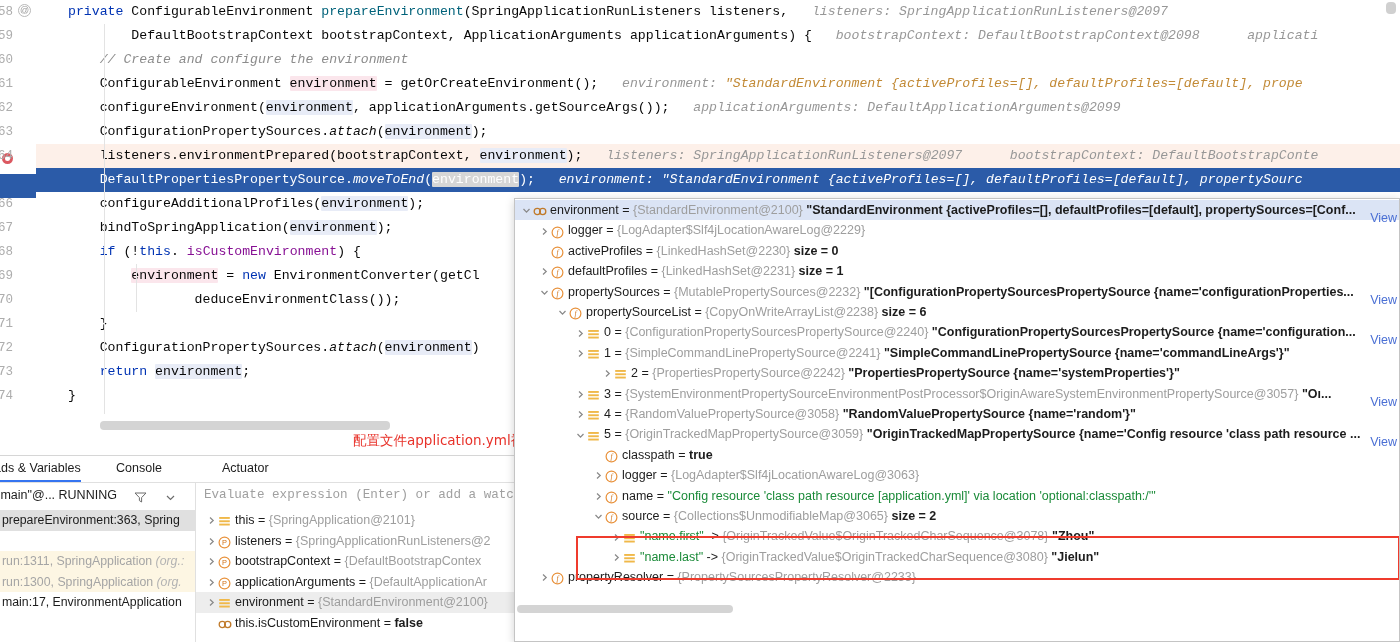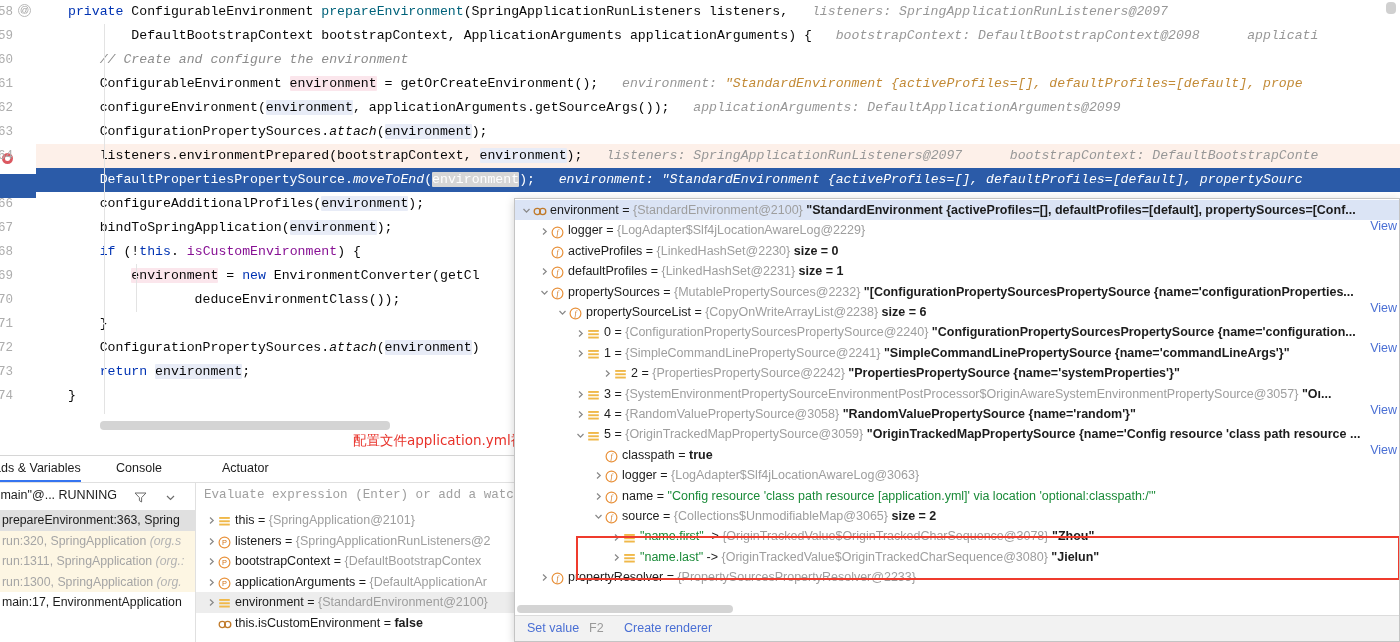--- a/index.html
+++ b/index.html
@@ -195,21 +195,21 @@
     background:#ffffff; border:1px solid #c4c4c4;
     box-shadow: 0 2px 9px rgba(0,0,0,.18);
     overflow:hidden;
   }
   .pop-row {
     position:absolute; left:0; width:886px; height:20.4px; line-height:20px;
     font-size:12.5px; white-space:nowrap;
   }
   .pop-row.sel { background:#dbe4f5; }
   .pop-view {
-    position:absolute; right:4px; top:16px; height:20px; line-height:20px;
+    position:absolute; right:4px; top:8px; height:20px; line-height:20px;
     font-size:12.5px; color:#4a6fd4;
   }
   .pop-foot {
     position:absolute; left:0; bottom:0; width:886px; height:26px;
     background:#f2f2f2; border-top:1px solid #dcdcdc;
   }
   .pop-foot .lnk {
     position:absolute; top:5px; font-size:12.5px; color:#4a6fd4; white-space:nowrap;
   }
   .pop-foot .f2 {
@@ -283,21 +283,20 @@
       <div class="thread-sel">"main"@... RUNNING</div>
       <svg class="funnel" viewBox="0 0 13 11">
         <path d="M1 1 H12 L7.6 5.6 V10 L5.4 8.6 V5.6 Z" fill="none" stroke="#6c6c6c" stroke-width="1"></path>
       </svg>
       <svg class="chev-d" viewBox="0 0 11 11">
         <path d="M2 4 L5.5 7.5 L9 4" fill="none" stroke="#6c6c6c" stroke-width="1.2"></path>
       </svg>
     </div>
     <div class="frames" id="frames">
         <div class="frame-row sel" style="top: 0px;"><span>prepareEnvironment:363, Spring</span></div>
-        <div class="frame-row lib" style="top: 20.5px;"><span>run:320, SpringApplication </span><span class="pkg">(org.s</span></div>
         <div class="frame-row lib" style="top: 41px;"><span>run:1311, SpringApplication </span><span class="pkg">(org.:</span></div>
         <div class="frame-row lib" style="top: 61.5px;"><span>run:1300, SpringApplication </span><span class="pkg">(org.</span></div>
         <div class="frame-row usr" style="top: 82px;"><span>main:17, EnvironmentApplication</span></div>
       </div>
 
     <div class="vsplit"></div>
 
     <div class="evalrow">
       <div class="eval-placeholder">Evaluate expression (Enter) or add a watc</div>
     </div>
@@ -463,20 +462,15 @@
               <text x="6.5" y="9.4" font-size="7.6" font-family="Liberation Serif, serif" font-style="italic" text-anchor="middle" fill="#d1731a">f</text>
             </svg></span><span class="nm">propertyResolver</span><span class="eq"> = </span><span class="ref">{PropertySourcesPropertyResolver@2233}</span></div>
       </div>
 
     <div class="redbox" style="left:61px; top:337px; width:824px; height:44px;"></div>
 
     <div class="pop-hscroll">
       <div class="thumb"></div>
     </div>
 
-    <div class="pop-foot">
-      <div class="lnk" style="left:12px;">Set value</div>
-      <div class="f2" style="left:74px;">F2</div>
-      <div class="lnk" style="left:109px;">Create renderer</div>
-    </div>
   </div>
 
 </div>
 
 </body></html>

